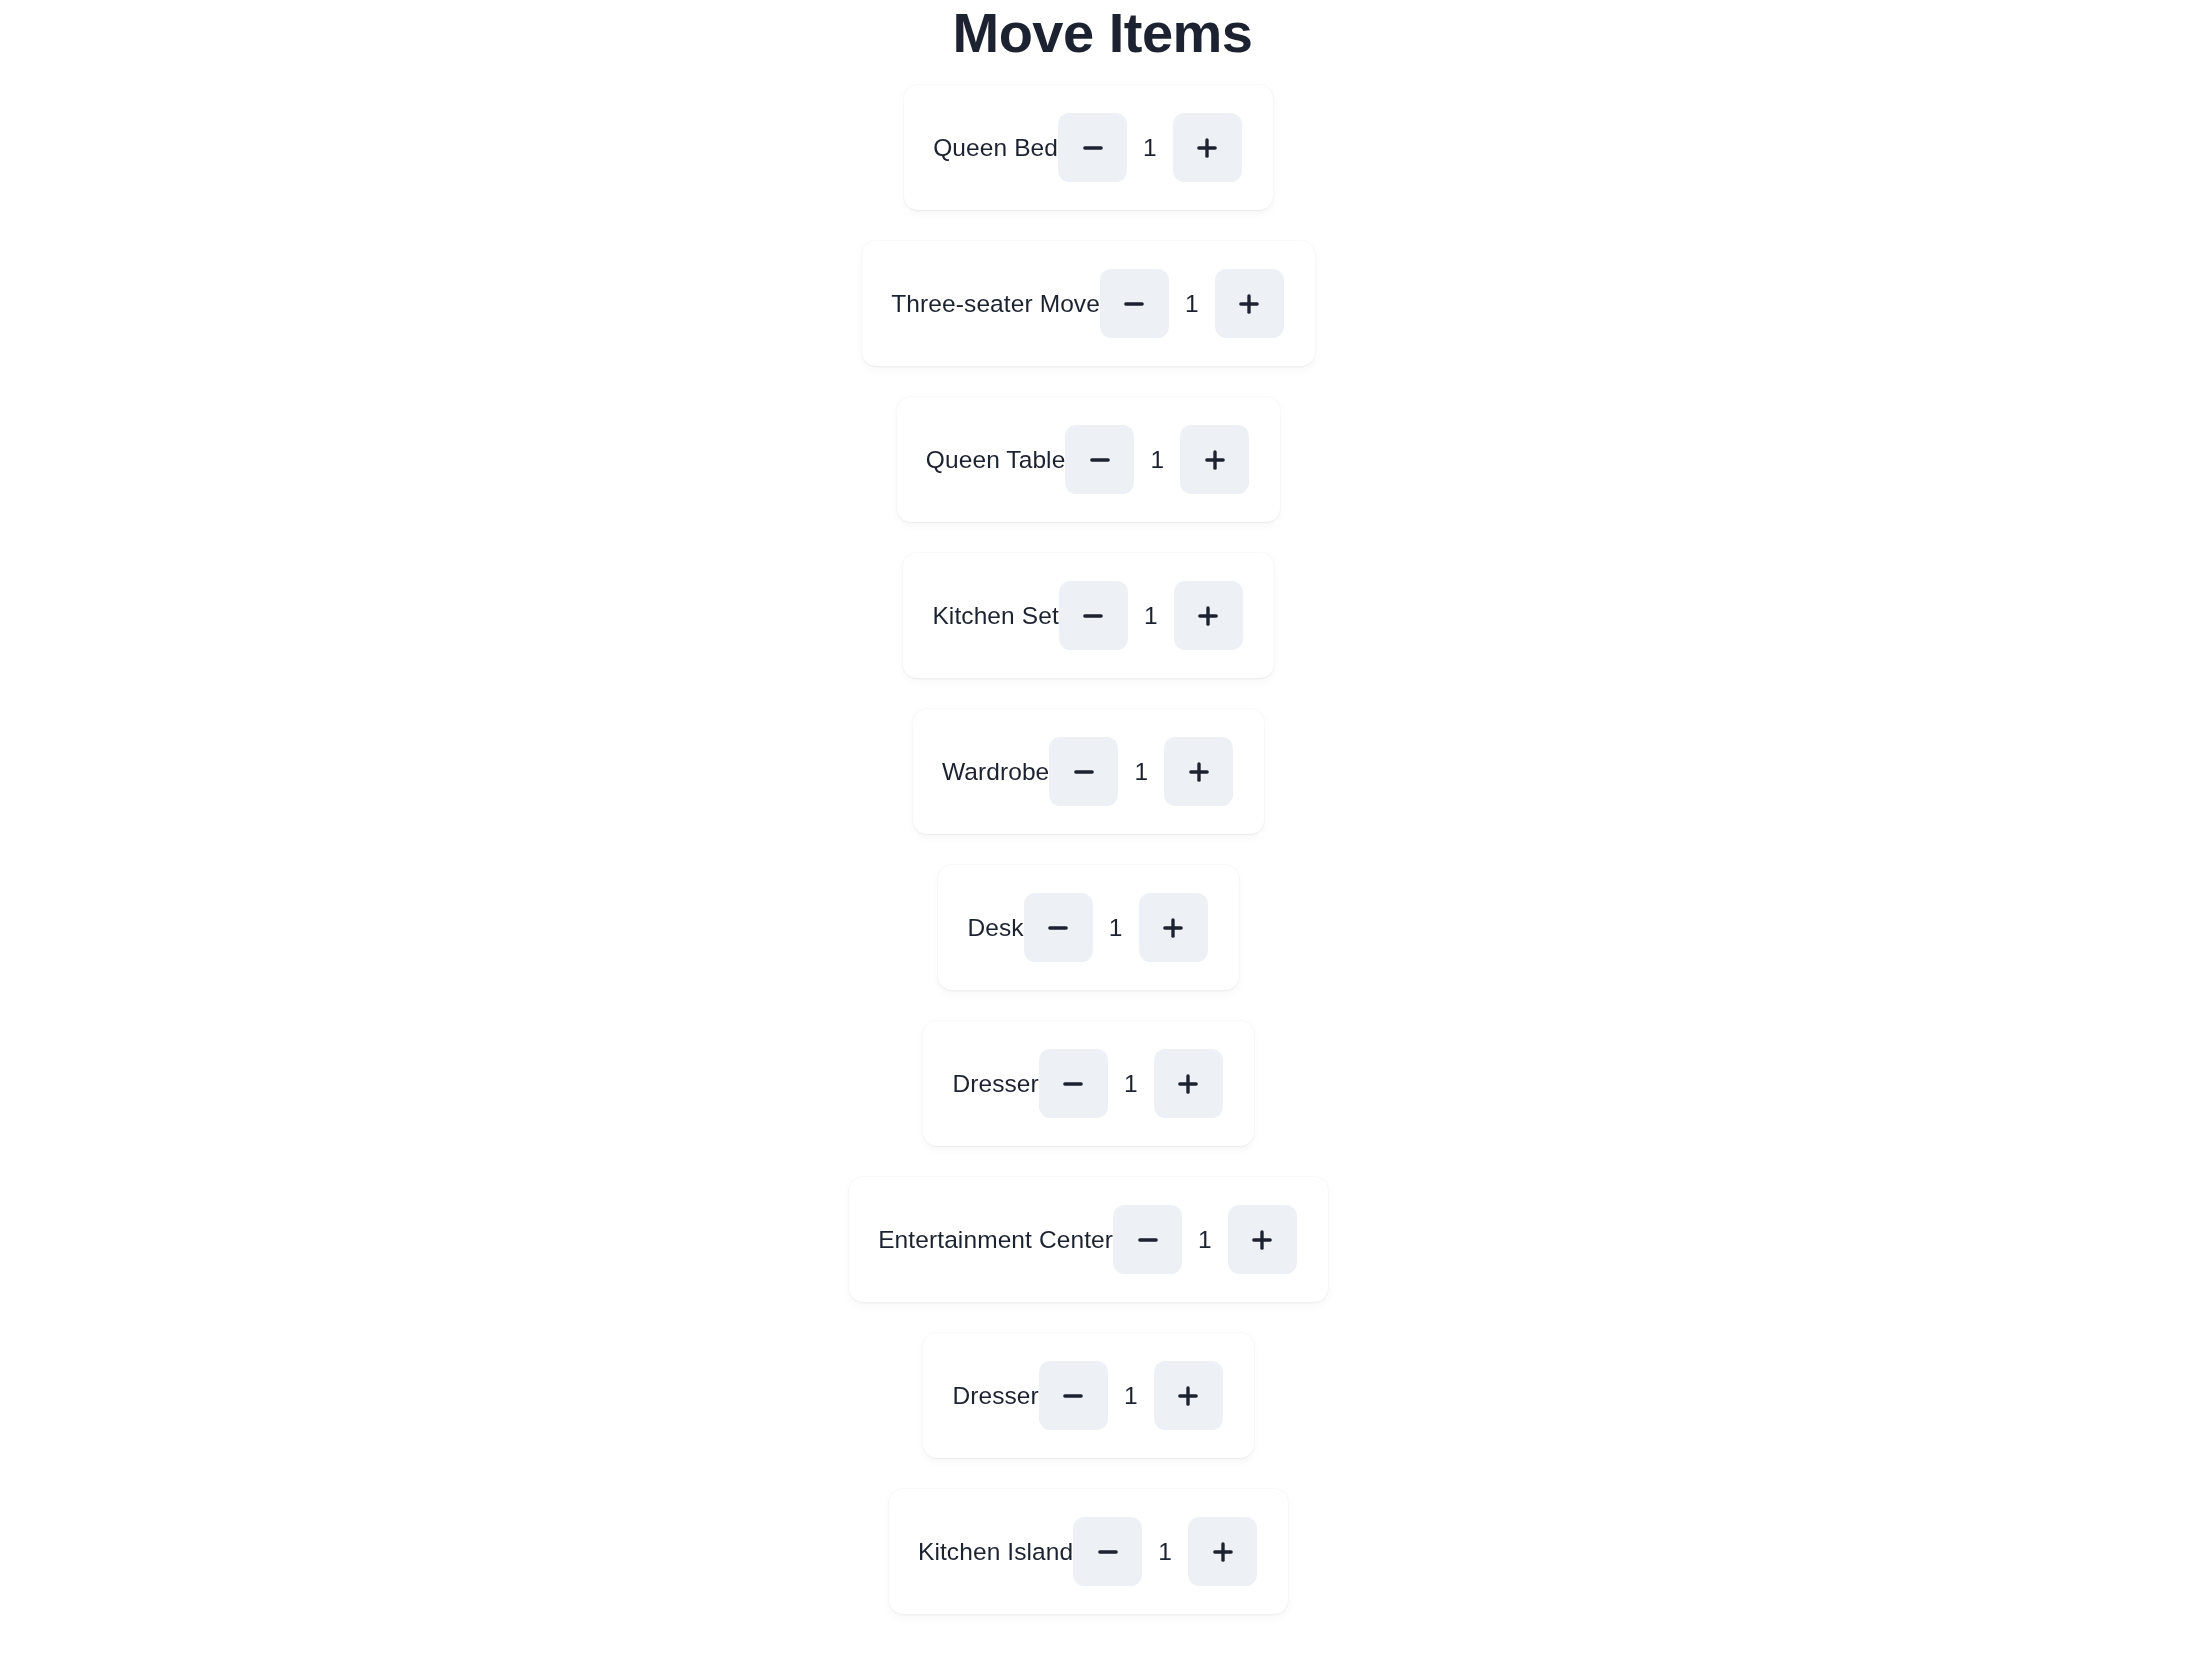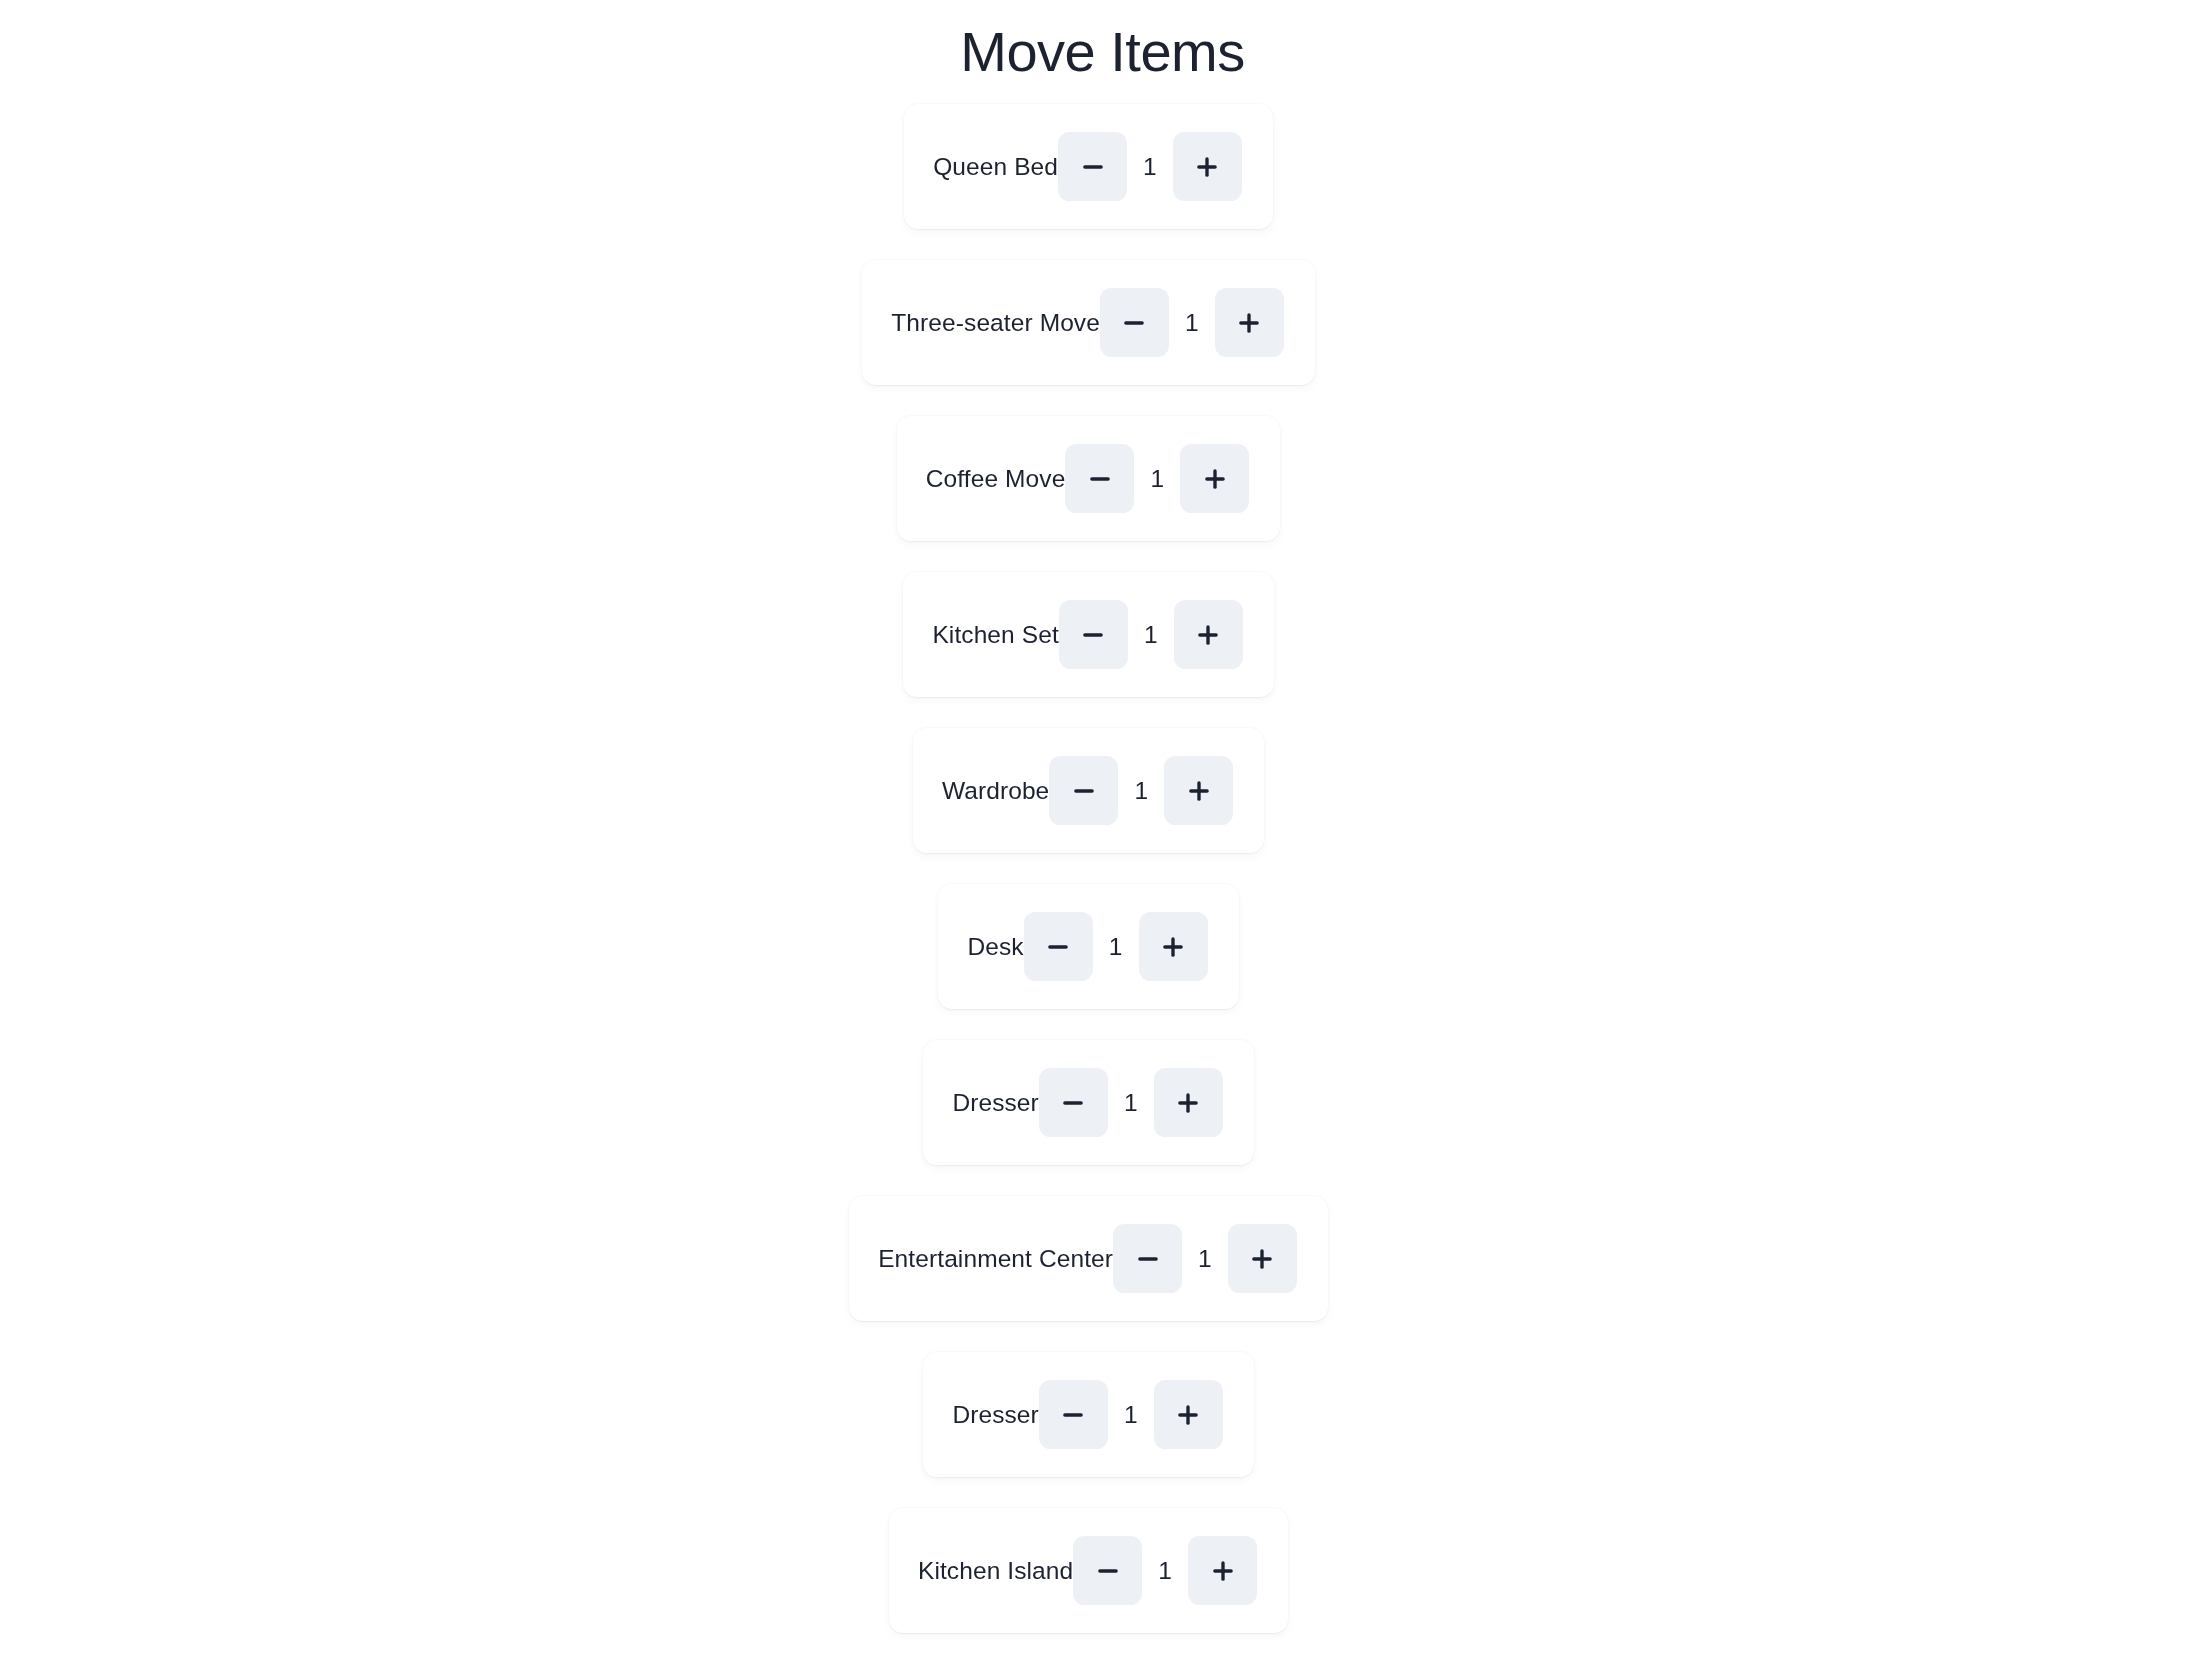--- a/index.html
+++ b/index.html
@@ -24,25 +24,24 @@
     min-height: 1670px;
     padding: 0;
     background: #ffffff;
     position: relative;
     overflow: hidden;
   }
 
   
   .page-title {
     margin: 0;
-    padding-top: 19px;
     text-align: center;
     font-size: 56px;
     line-height: 66px;
-    font-weight: 400;
+    font-weight: 700;
     letter-spacing: -0.5px;
     color: #1c2230;
   }
 
   
   .items-list {
     margin: 0;
     padding: 0;
     list-style: none;
     width: 2099px;
@@ -168,21 +167,21 @@
             <svg viewBox="0 0 24 24" aria-hidden="true">
                 <line x1="4.5" y1="12" x2="19.5" y2="12"></line>
                 <line x1="12" y1="4.5" x2="12" y2="19.5"></line>
               </svg>
           </span>
         </button>
       </div>
     </li>
 
     <li class="item-row">
-      <span class="item-name">Coffee Move</span>
+      <span class="item-name">Queen Table</span>
       <div class="qty-stepper">
         <button class="qty-btn">
           <span>
             <svg viewBox="0 0 24 24" aria-hidden="true">
                 <line x1="4.5" y1="12" x2="19.5" y2="12"></line>
               </svg>
           </span>
         </button>
         <span class="qty-value">1</span>
         <button class="qty-btn">

